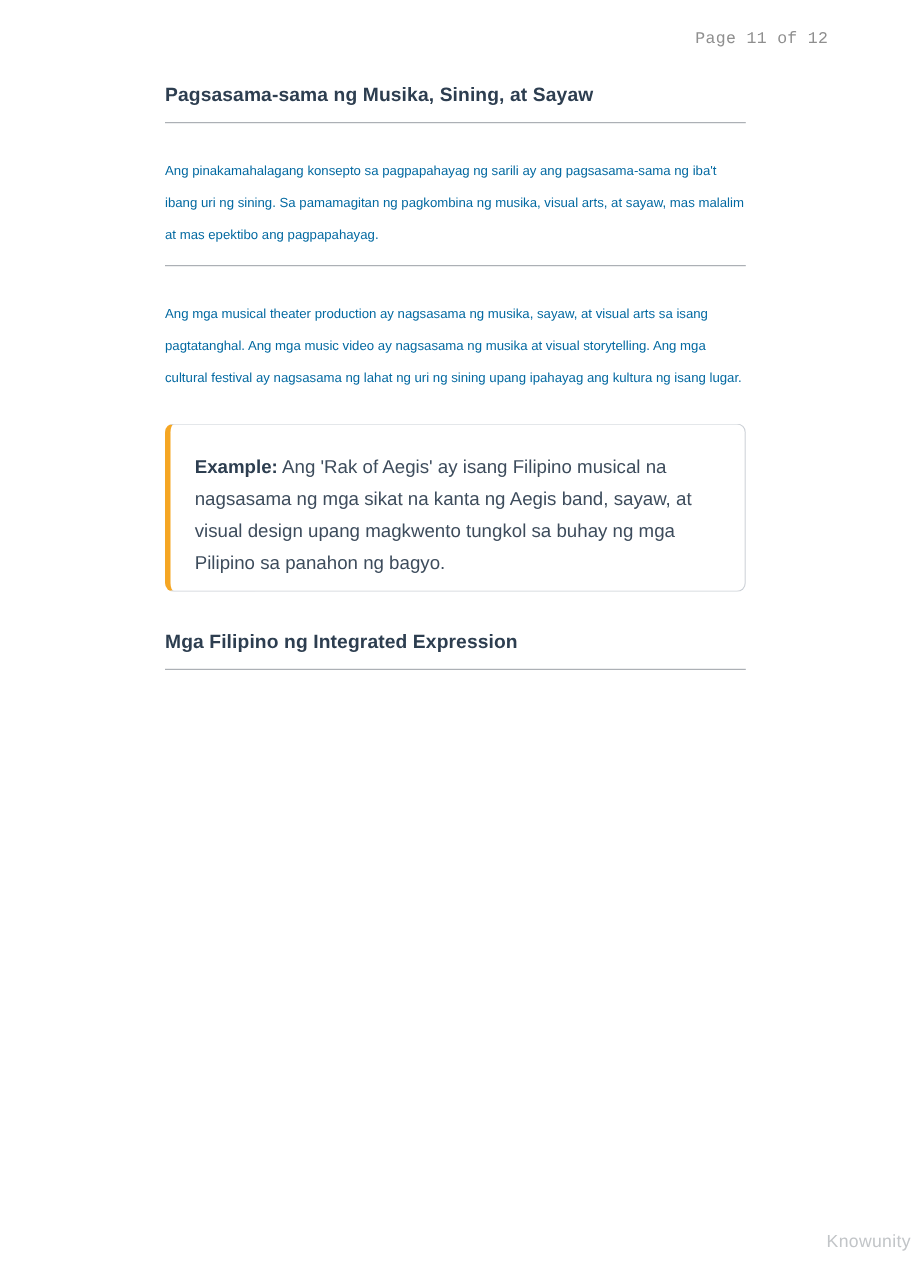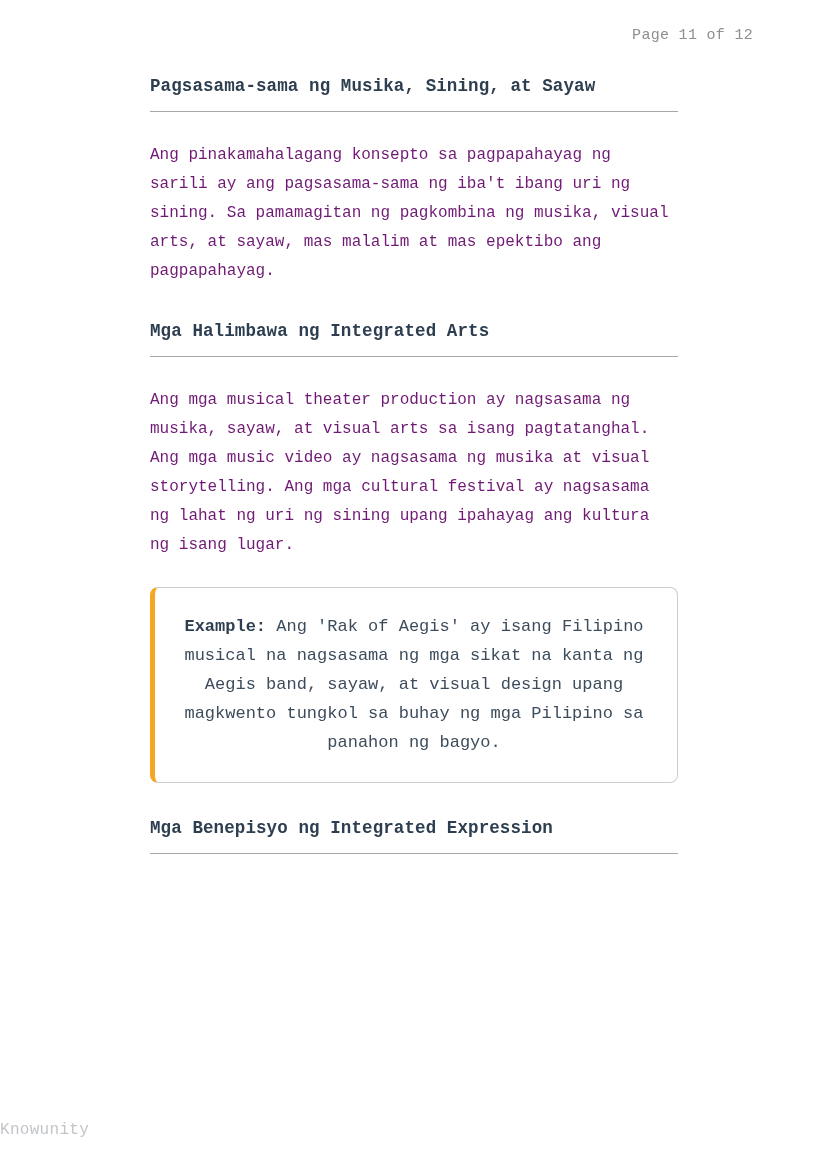--- a/index.html
+++ b/index.html
@@ -1,15 +1,15 @@
 <!DOCTYPE html>
 <html><head>
 <meta charset="utf-8">
 <style>
-  * { box-sizing: border-box; font-family: Liberation Mono, monospace; }
+  * { box-sizing: border-box; }
   html, body { margin: 0; padding: 0; }
   body {
     width: 828px;
     height: 1171px;
     background: #ffffff;
     font-family: "Liberation Sans", sans-serif;
     position: relative;
     overflow: hidden;
   }
   .page-number {
@@ -36,70 +36,68 @@
     letter-spacing: 0.1px;
   }
   .section-heading.spaced { margin-top: 33px; }
   .rule {
     border: none;
     border-top: 1px solid #a3a8ad;
     margin: 13px 0 0 0;
     height: 0;
   }
   .paragraph {
-    font-size: 16px;
+    font-size: 12px;
     line-height: 29px;
-    color: #701a75;
+    color: #0369a1;
     margin: 29px 0 0 0;
   }
   .example-box {
     margin-top: 27px;
     border: 1.5px solid #c9ced4;
     border-left: 5px solid #f5a623;
     border-radius: 8px;
-    padding: 24px 26px 25px 22px;
+    padding: 24px 26px 11px 22px;
     font-size: 17px;
     line-height: 29px;
     color: #3d4c5c;
-    text-align: center;
   }
   .example-label {
     font-weight: bold;
     color: #2d3e50;
   }
   .footer {
     position: absolute;
     top: 1121px;
     left: 0;
     width: 100%;
-    text-align: left;
+    text-align: right;
     font-size: 16px;
     color: #c2c5c8;
     letter-spacing: 0.3px;
   }
 </style>
 </head>
 <body>
 
 <div class="page-number">Page 11 of 12</div>
 
 <div class="content">
 
   <h2 class="section-heading">Pagsasama-sama ng Musika, Sining, at Sayaw</h2>
   <hr class="rule">
   <p class="paragraph">Ang pinakamahalagang konsepto sa pagpapahayag ng sarili ay ang pagsasama-sama ng iba't ibang uri ng sining. Sa pamamagitan ng pagkombina ng musika, visual arts, at sayaw, mas malalim at mas epektibo ang pagpapahayag.</p>
 
-  <h2 class="section-heading spaced">Mga Halimbawa ng Integrated Arts</h2>
   <hr class="rule">
   <p class="paragraph">Ang mga musical theater production ay nagsasama ng musika, sayaw, at visual arts sa isang pagtatanghal. Ang mga music video ay nagsasama ng musika at visual storytelling. Ang mga cultural festival ay nagsasama ng lahat ng uri ng sining upang ipahayag ang kultura ng isang lugar.</p>
 
   <div class="example-box">
     <span class="example-label">Example:</span>
     <span>Ang 'Rak of Aegis' ay isang Filipino musical na nagsasama ng mga sikat na kanta ng Aegis band, sayaw, at visual design upang magkwento tungkol sa buhay ng mga Pilipino sa panahon ng bagyo.</span>
   </div>
 
 
-  <h2 class="section-heading spaced">Mga Benepisyo ng Integrated Expression</h2>
+  <h2 class="section-heading spaced">Mga Filipino ng Integrated Expression</h2>
   <hr class="rule">
 
 </div>
 
 <div class="footer">Knowunity</div>
 
 </body></html>

